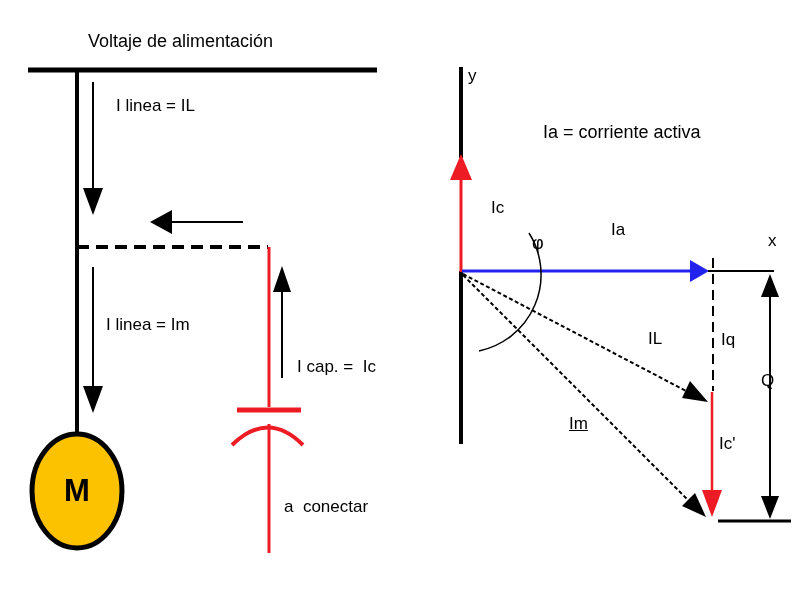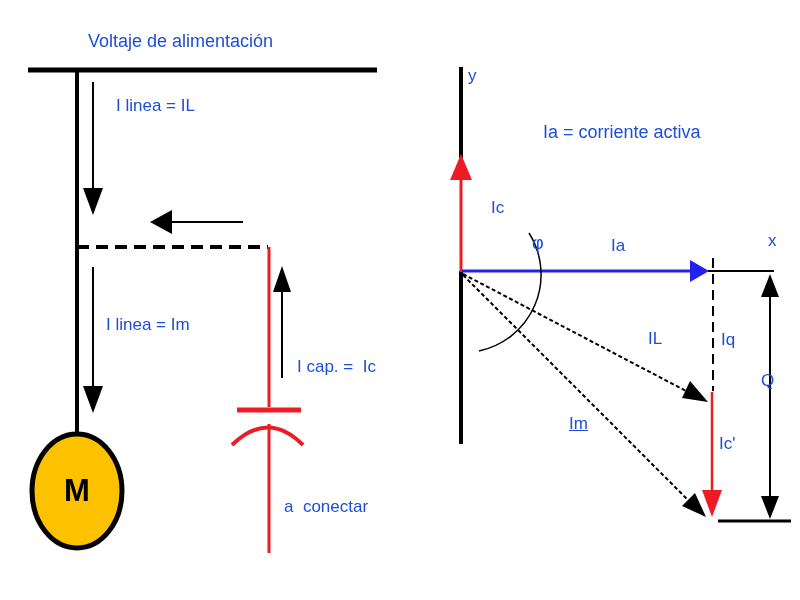--- a/index.html
+++ b/index.html
@@ -1,21 +1,21 @@
 <!DOCTYPE html>
 <html><head>
 <meta charset="utf-8">
 <style>
   html,body { margin:0; padding:0; background:#fff; }
   .stage {
     position:relative; width:800px; height:600px; background:#ffffff;
     font-family:"Liberation Sans", sans-serif; color:#000; overflow:hidden;
   }
   .diagram-svg { position:absolute; left:0; top:0; }
-  .lbl { position:absolute; font-size:17px; line-height:1.2; white-space:pre; color:#1d4ed8; }
+  .lbl { position:absolute; font-size:17px; line-height:1.2; white-space:pre; color:#000000; }
   .lbl-title { font-size:18px; }
   .motor-letter {
     position:absolute; left:32px; top:475px; width:90px; text-align:center;
     font-size:31px; font-weight:bold; line-height:1;
   }
   .phi { font-size:18px; }
 </style>
 </head>
 <body>
 
@@ -91,21 +91,21 @@
   <div class="motor-letter">M</div>
 
   <div class="lbl" style="left:468px; top:66px;">y</div>
 
   <div class="lbl lbl-title" style="left:543px; top:122px;text-align:center;">Ia = corriente activa</div>
 
   <div class="lbl" style="left:463px; top:198px;padding-left:28px;">Ic</div>
 
   <div class="lbl phi" style="left:532px; top:233px;">φ</div>
 
-  <div class="lbl" style="left:611px; top:236px;text-align:center;">Ia</div>
+  <div class="lbl" style="left:611px; top:220px;text-align:center;">Ia</div>
 
   <div class="lbl" style="left:768px; top:231px;">x</div>
 
   <div class="lbl" style="left:648px; top:329px;">IL</div>
 
   <div class="lbl" style="left:721px; top:330px;">Iq</div>
 
   <div class="lbl" style="left:761px; top:371px;">Q</div>
 
   <div class="lbl" style="left:569px; top:414px;text-decoration:underline;">Im</div>

